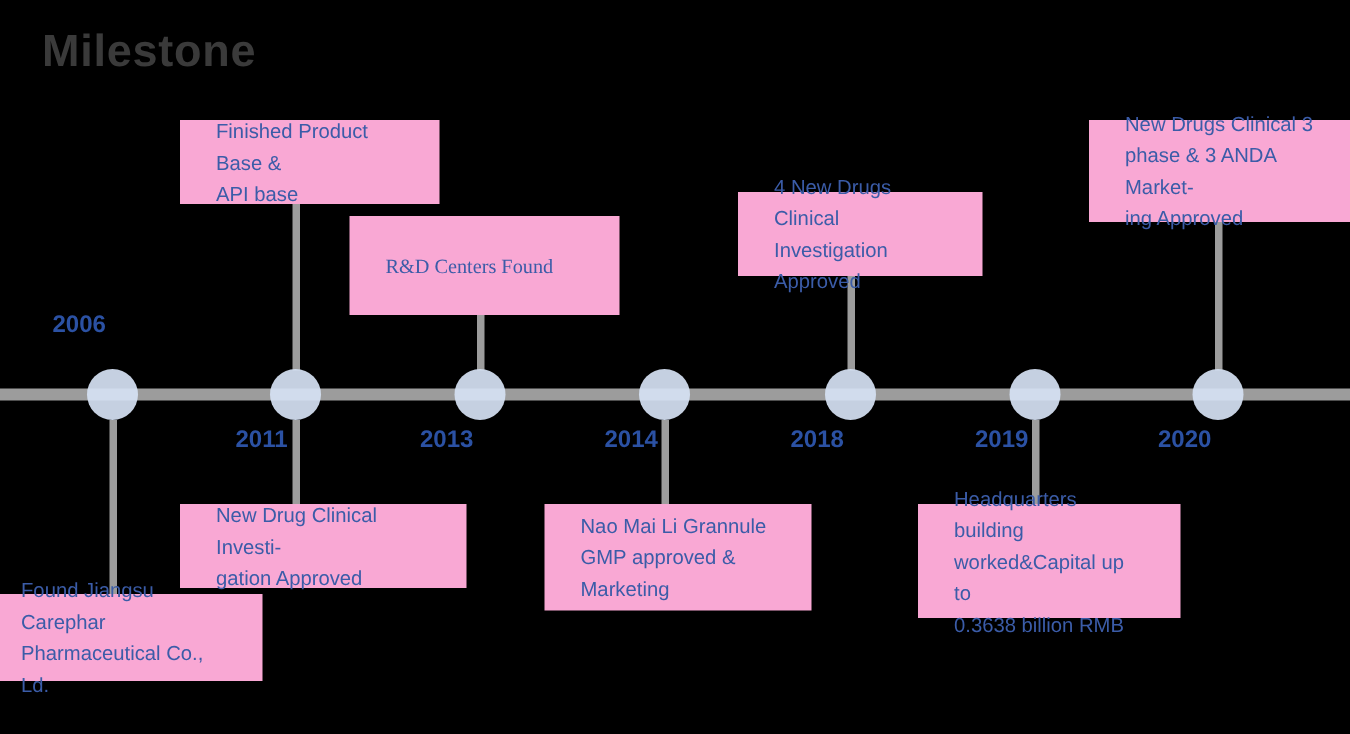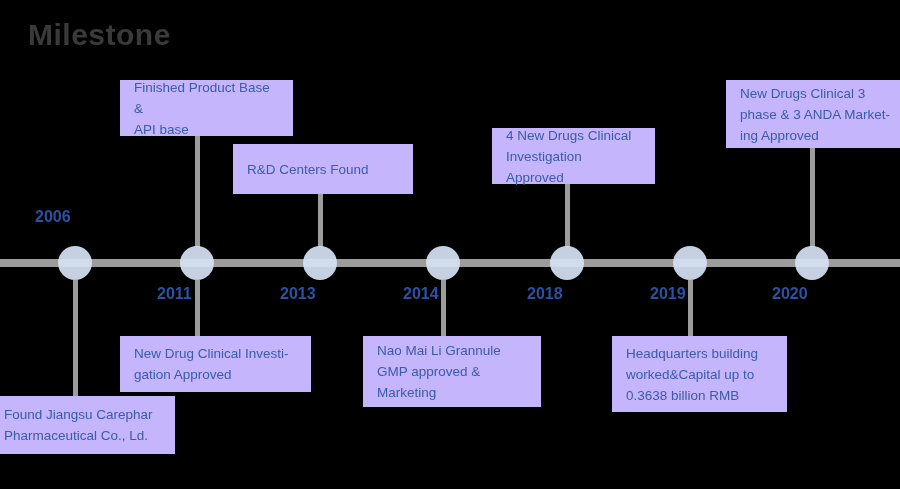--- a/index.html
+++ b/index.html
@@ -67,26 +67,26 @@
   
   .stem {
     position: absolute;
     width: 5px;
     background: #9c9c9c;
   }
 
   
   .card {
     position: absolute;
-    background: #c4b5fd;
+    background: #f9a8d4;
     color: #3b5ca8;
     font-size: 13.5px;
     line-height: 21px;
     box-sizing: border-box;
-    padding: 12px 14px;
+    padding: 12px 24px;
     display: flex;
     flex-direction: column;
     justify-content: center;
     white-space: pre-line;
     user-select: none;
   }
 </style>
 </head>
 <body>
 
@@ -106,21 +106,21 @@
       <div class="stem" style="left: 195px; top: 280px; height: 56px;"></div>
       <div class="node-dot" style="left: 180px; top: 246px;"></div>
       <div class="node-year" style="left: 157px; width: 80px; top: 285px;">2011</div>
       <div class="card" style="left: 120px; top: 80px; width: 173px; height: 56px;">Finished Product Base &amp;
 API base</div>
       <div class="card" style="left: 120px; top: 336px; width: 191px; height: 56px;">New Drug Clinical Investi-
 gation Approved</div>
       <div class="stem" style="left: 318px; top: 194px; height: 53px;"></div>
       <div class="node-dot" style="left: 303px; top: 246px;"></div>
       <div class="node-year" style="left: 280px; width: 80px; top: 285px;">2013</div>
-      <div class="card" style="left: 233px; top: 144px; width: 180px; height: 50px;">R&amp;D Centers Found</div>
+      <div class="card" style="left: 233px; top: 144px; width: 180px; height: 66px; font-family: Liberation Serif, serif;">R&amp;D Centers Found</div>
       <div class="stem" style="left: 441px; top: 280px; height: 56px;"></div>
       <div class="node-dot" style="left: 426px; top: 246px;"></div>
       <div class="node-year" style="left: 403px; width: 80px; top: 285px;">2014</div>
       <div class="card" style="left: 363px; top: 336px; width: 178px; height: 71px;">Nao Mai Li Grannule
 GMP approved &amp; Marketing</div>
       <div class="stem" style="left: 565px; top: 136px; height: 111px;"></div>
       <div class="node-dot" style="left: 550px; top: 246px;"></div>
       <div class="node-year" style="left: 527px; width: 80px; top: 285px;">2018</div>
       <div class="card" style="left: 492px; top: 80px; width: 163px; height: 56px; margin-top: 48px;">4 New Drugs Clinical
 Investigation Approved</div>

